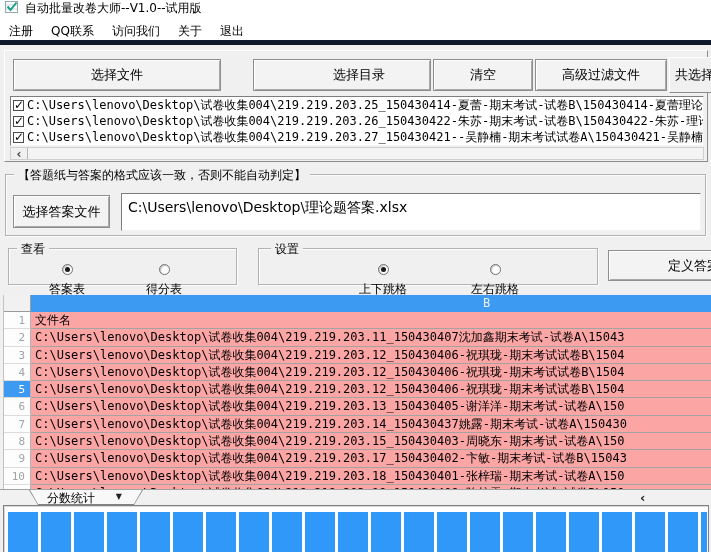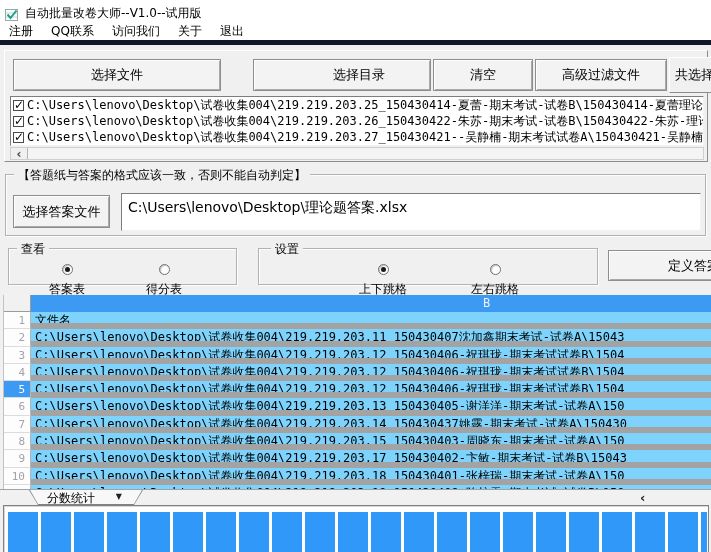--- a/index.html
+++ b/index.html
@@ -1,21 +1,21 @@
 <!DOCTYPE html>
 <html><head>
 <meta charset="utf-8">
 <style>
   * { margin:0; padding:0; box-sizing:border-box; }
   html,body { width:711px; height:552px; }
   body { font-family:"DejaVu Sans","Liberation Sans",sans-serif; font-size:12px; color:#000; }
   .win { position:relative; width:711px; height:552px; overflow:hidden; background:#f0f0f0; }
 
   
-  .titlebar { position:absolute; left:0; top:0; width:711px; height:22px; background:#ffffff; display:flex; align-items:flex-end; }
+  .titlebar { position:absolute; left:0; top:0; width:711px; height:22px; background:#ffffff; display:flex; align-items:flex-start; }
   .app-icon { margin:0 6px 0 5px; width:14px; height:14px; flex:none; }
   .title-text { font-size:12px; color:#000; }
   .menubar { position:absolute; left:0; top:22px; width:711px; height:23px; background:#ffffff; border-bottom:5px solid #0f172a; display:flex; align-items:center; }
   .mi { padding:0 9px; font-size:12px; cursor:default; }
 
   
   .raised { background:#f0f0f0; border:1px solid #8c8c8c; border-top-color:#ffffff; border-left-color:#ffffff; }
   .btn { position:absolute; background:#f3f3f3; border:1px solid #8e8e8e;
          box-shadow:inset 1px 1px 0 #ffffff, inset -1px -1px 0 #a9a9a9;
          display:flex; align-items:center; justify-content:center; font-size:13px; cursor:default; white-space:nowrap; }
@@ -52,21 +52,21 @@
   .sheet { position:absolute; left:3px; top:295px; width:708px; height:194px; background:#fff; overflow:hidden; border-left:1px solid #c3c3c3; }
   .corner { position:absolute; left:0; top:0; width:27px; height:17px; background:#f1f1f1; border-right:1px solid #9b9b9b; border-bottom:1px solid #9b9b9b; }
   .colhead { position:absolute; left:27px; top:0; width:681px; height:17px; background:#3d9af3; }
   .colhead span { position:absolute; left:452px; top:1px; color:#eaf3ff; font-size:12px; font-family:"DejaVu Sans Mono","Liberation Mono",monospace; }
   .rows { position:absolute; left:0; top:17px; width:708px; }
   .t-row { display:flex; height:17.3px; }
   .rnum { flex:none; width:27px; text-align:right; padding-right:5px; color:#a3a3a3; font-size:11px;
           font-family:"DejaVu Sans Mono","Liberation Mono",monospace; line-height:17.3px;
           border-right:1px solid #b4b4b4; border-bottom:1px solid #dcdcdc; background:#fdfdfd; }
   .rcell { flex:1; padding-left:4px; font-family:"DejaVu Sans Mono","Liberation Mono",monospace; font-size:12px;
-           line-height:17.3px; white-space:nowrap; overflow:hidden; border-bottom:6px solid #a3a3a3; background:#7dd3fc; }
+           line-height:17.3px; white-space:nowrap; overflow:hidden; border-bottom:1px solid #a3a3a3; background:#fca5a5; }
   .t-row.sel { box-shadow:inset 0 2px 0 #2d8ff0, inset 0 -2px 0 #2d8ff0; }
   .t-row.sel .rnum { background:#3d9af3; color:#ffffff; }
 
   
   .tabstrip { position:absolute; left:0; top:489px; width:711px; height:16px; background:#f1f1f1; border-top:1px solid #a2a2a2; }
   .sheettab { position:absolute; left:30px; top:0; width:112px; height:15px; }
   .tab-bg-outline { position:absolute; left:-1px; top:0; width:114px; height:15px; background:#808080;
                     clip-path:polygon(0 0,100% 0,calc(100% - 9px) 100%,9px 100%); }
   .tab-bg { position:absolute; left:0; top:0; width:112px; height:14px; background:#f8f8f8;
             clip-path:polygon(0 0,100% 0,calc(100% - 8px) 100%,8px 100%); }

